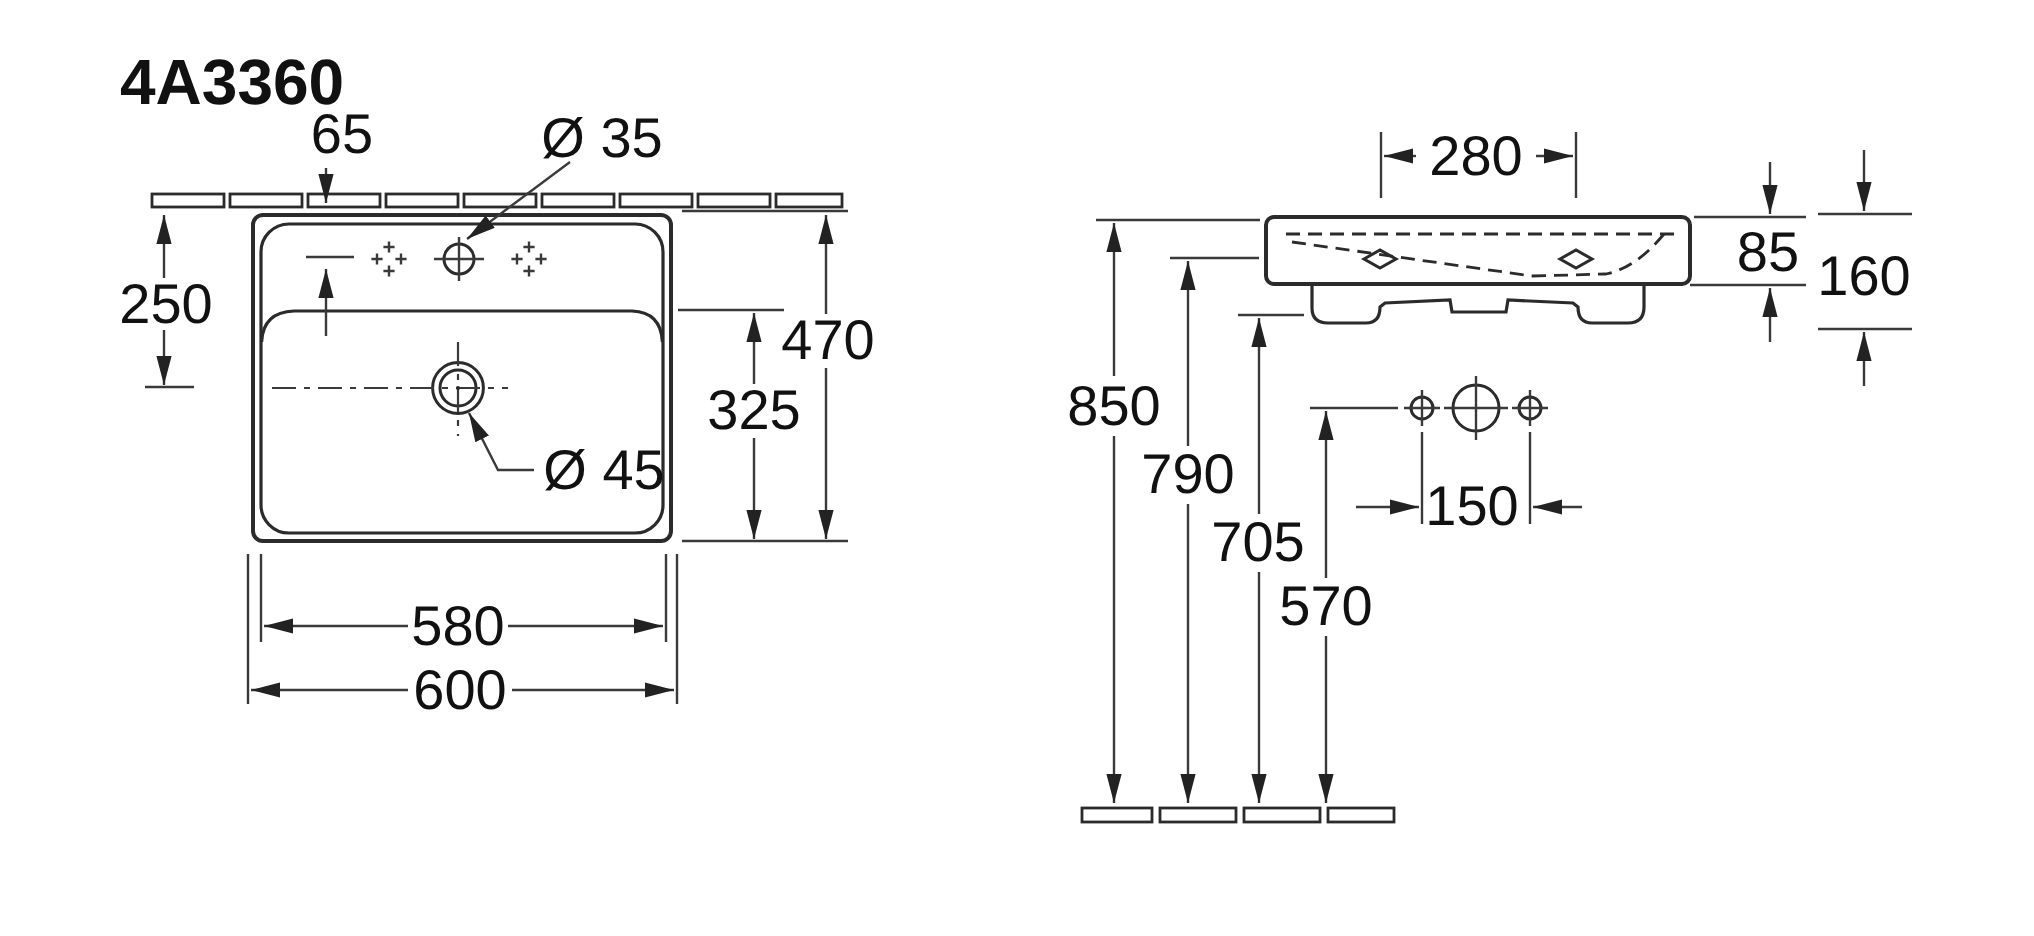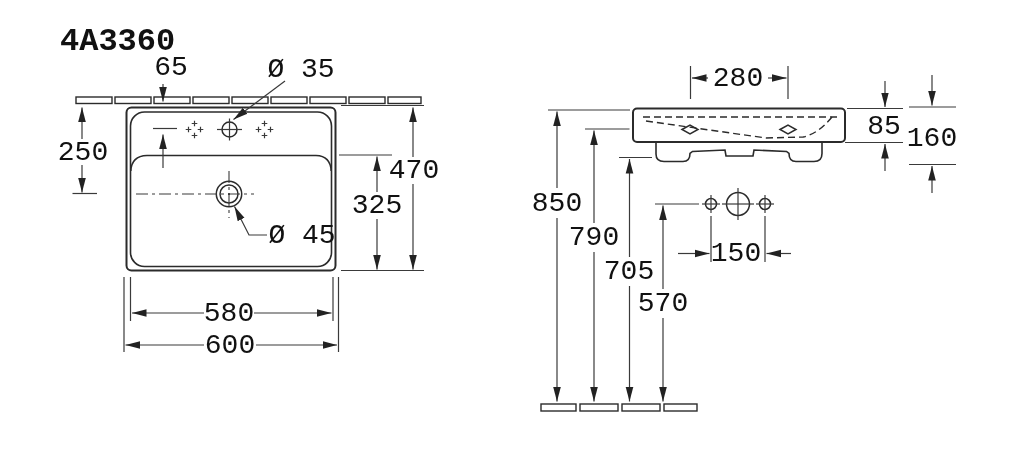--- a/index.html
+++ b/index.html
@@ -1,17 +1,17 @@
 <!DOCTYPE html>
 <html><head>
 <meta charset="utf-8">
 <style>
   html,body{margin:0;padding:0;background:#ffffff;}
   .stage{position:relative;width:1017px;height:468px;background:#ffffff;overflow:hidden;
-         font-family:Liberation Mono, monospace;text-align:right;}
+         font-family:Liberation Sans, sans-serif;text-align:right;}
   svg{display:block;}
   .ln{stroke:#2b2b2b;fill:none;stroke-width:1.8;}
   .w2{stroke-width:2;}
   .w16{stroke-width:1.6;}
   .thin{stroke:#3a3a3a;fill:none;stroke-width:1.2;}
   .dash{stroke:#2b2b2b;fill:none;stroke-width:1.4;stroke-dasharray:7 4;}
   .cl{stroke:#3a3a3a;fill:none;stroke-width:1.1;stroke-dasharray:12 4 3 4;}
   .tile{fill:#ffffff;stroke:#2b2b2b;stroke-width:1.4;}
   .dimtxt{font-size:28px;fill:#111111;text-anchor:middle;dominant-baseline:central;}
   .title{font-size:32px;font-weight:bold;fill:#111111;dominant-baseline:central;}

